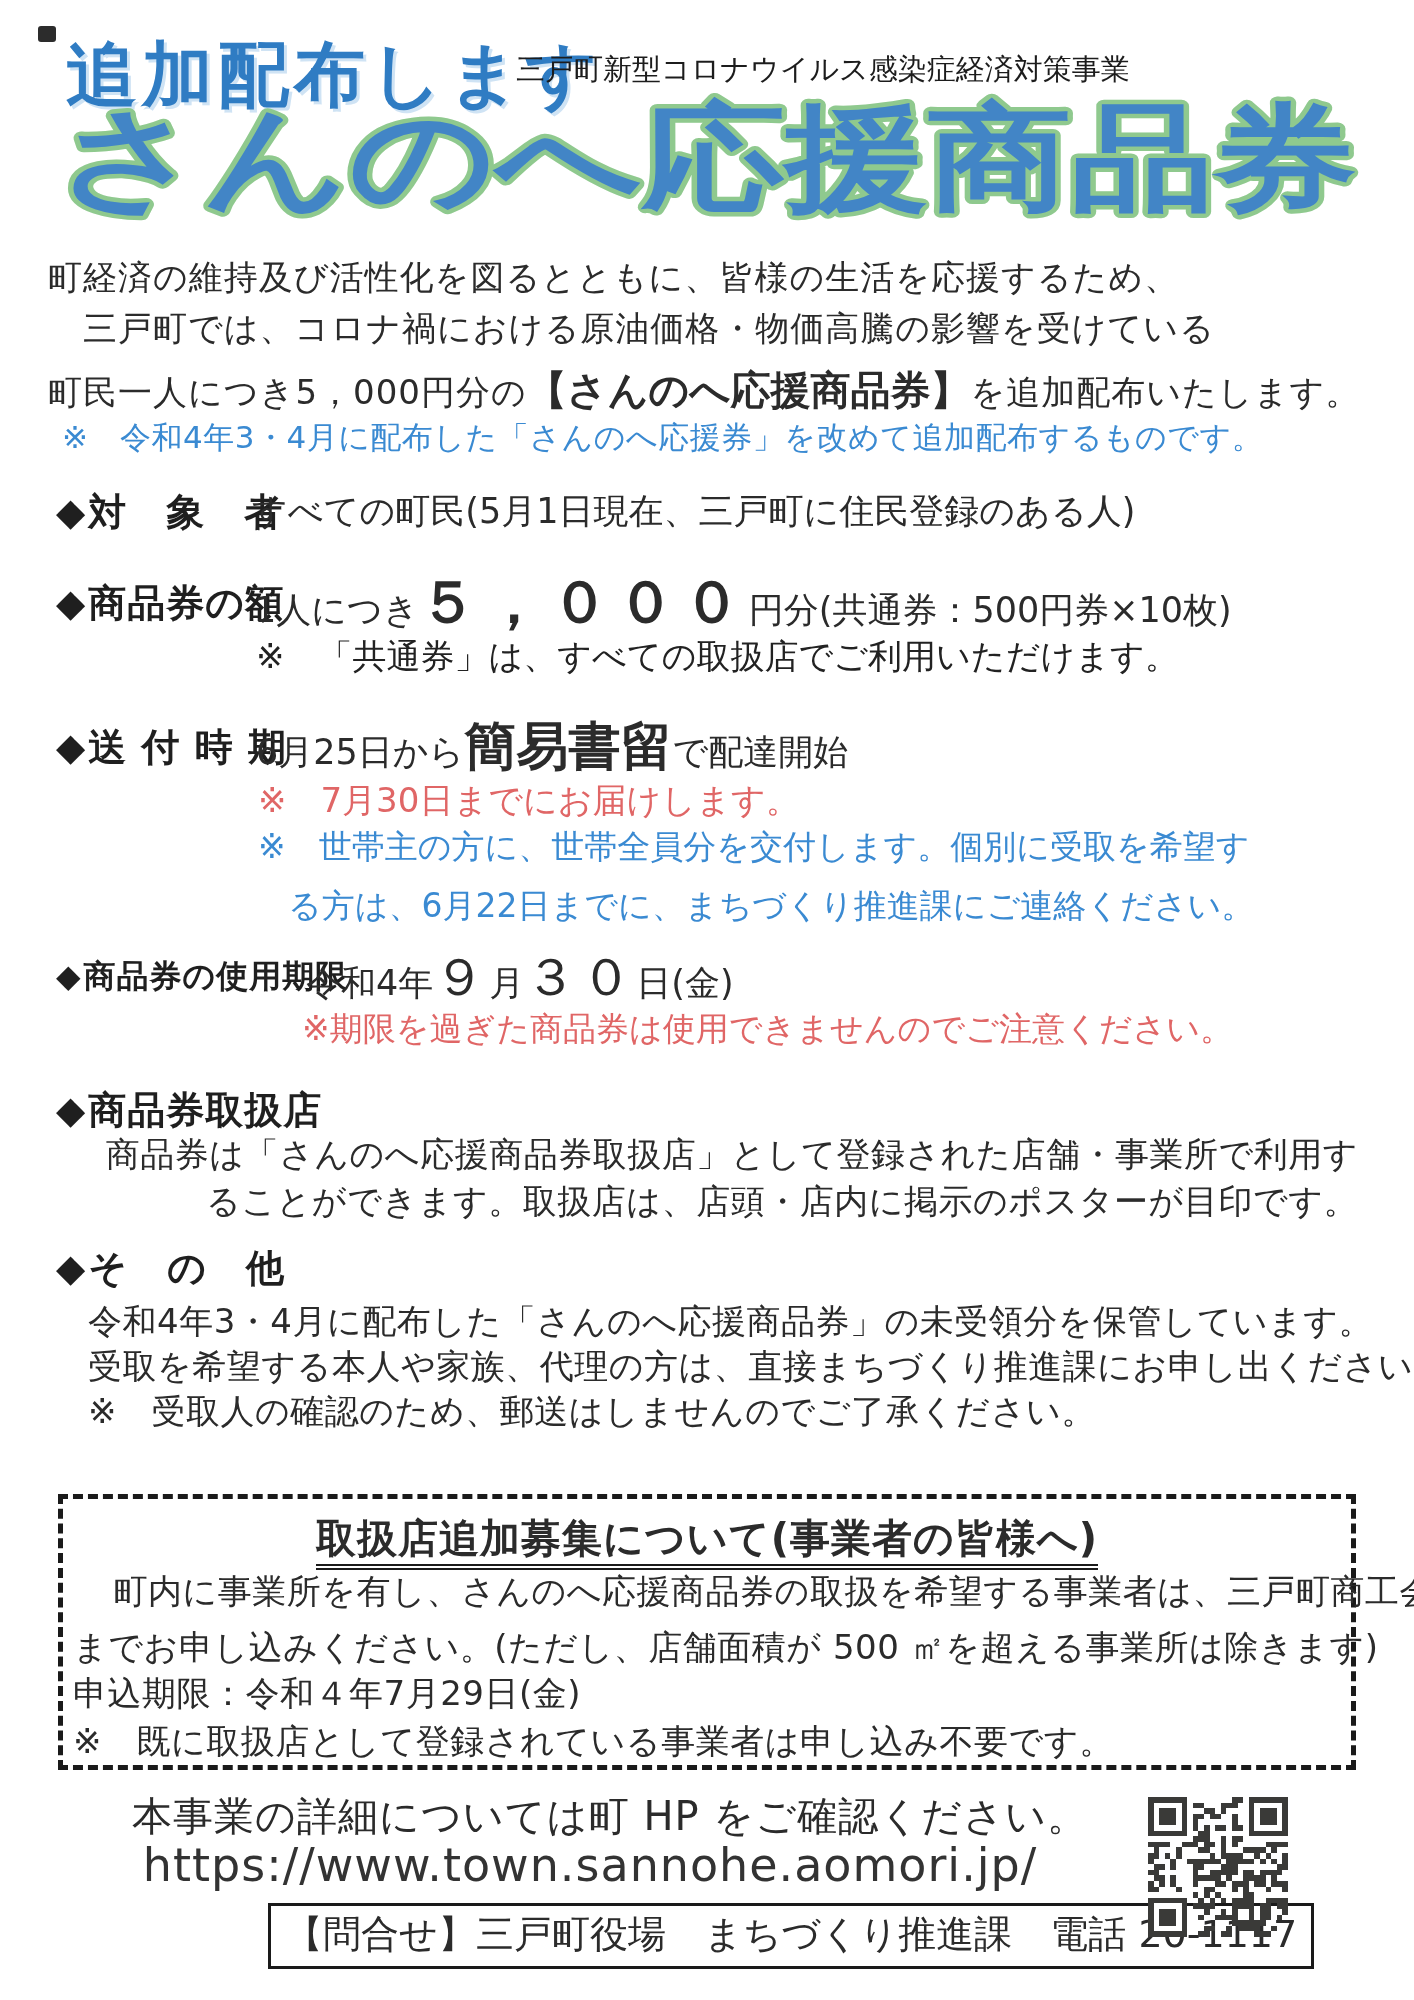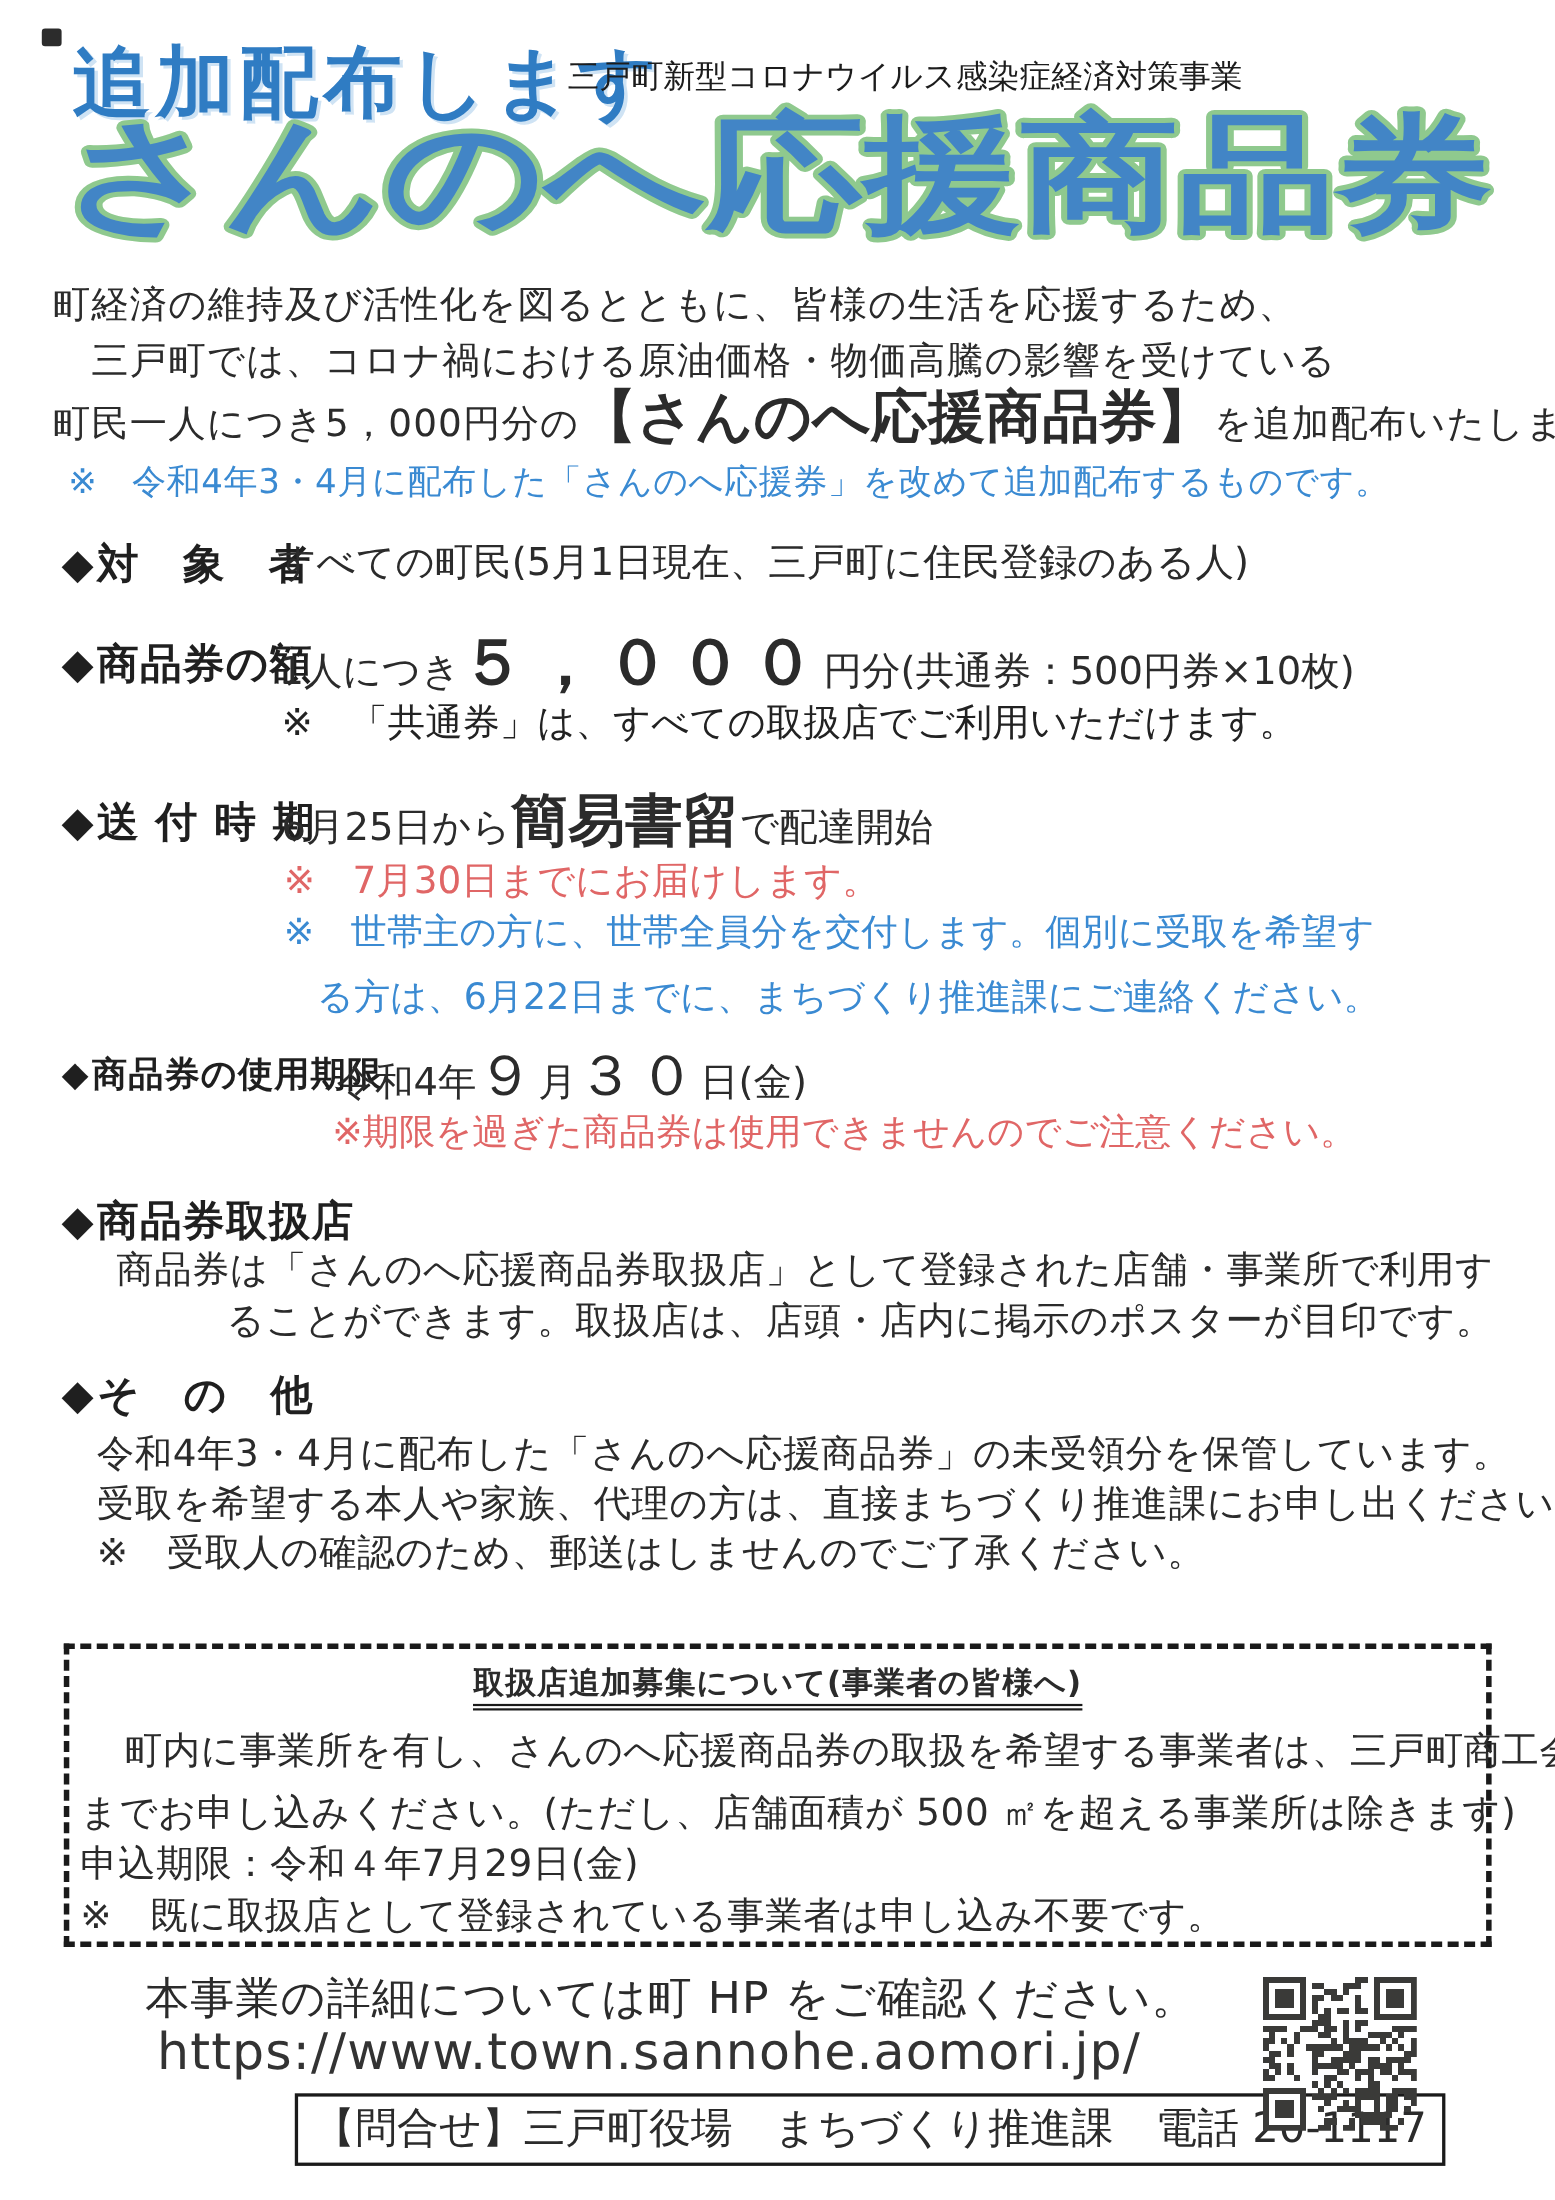--- a/index.html
+++ b/index.html
@@ -17,21 +17,21 @@
   .slogan{
     left:66px;top:28px;font-size:71px;font-weight:bold;letter-spacing:5px;
     color:var(--accent-blue,#2f7cc3);
     text-shadow:3px 3px 0 #cfe3f4;
   }
   .program{left:516px;top:50px;font-size:29px;color:#1c1c1c;letter-spacing:0px;}
   .title-svg{left:42px;top:84px;}
 
   
   .intro{left:48px;top:252px;width:1324px;font-size:34px;line-height:51px;letter-spacing:1px;}
-  .intro-bold{font-size:52px;font-weight:bold;letter-spacing:0;}
+  .intro-bold{font-size:40px;font-weight:bold;letter-spacing:0;margin-top:11px;}
   .intro-line3{display:flex;align-items:baseline;white-space:nowrap;}
   .note-blue{color:var(--note-blue,#3a8ad2);}
   .note-red{color:var(--note-red,#e06666);}
   .intro-note{left:62px;top:417px;font-size:31px;letter-spacing:0.5px;}
 
   
   .hd{font-weight:bold;font-size:38px;color:#1f1f1f;display:flex;align-items:baseline;white-space:nowrap;letter-spacing:1px;}
   .hd .dia{margin-right:2px;}
   .hd-small{font-size:32px;}
 
@@ -61,21 +61,21 @@
 
   .sec-other{left:56px;top:1243px;}
   .sec-other .ln{position:absolute;left:32px;font-size:34px;white-space:nowrap;letter-spacing:0.5px;}
 
   
   .recruit{
     left:58px;top:1494px;width:1288px;height:266px;
     border:5px dashed #1a1a1a;
   }
   .recruit .r-title{
-    position:absolute;left:0;right:0;top:12px;text-align:center;font-size:28px;font-weight:bold;letter-spacing:1px;
+    position:absolute;left:0;right:0;top:12px;text-align:center;font-size:40px;font-weight:bold;letter-spacing:1px;
   }
   .recruit .r-title span{border-bottom:6px double #1a1a1a;padding-bottom:3px;}
   .recruit .r-ln{position:absolute;font-size:34px;white-space:nowrap;letter-spacing:0.5px;}
 
   
   .hp-line{left:0;top:1789px;width:1220px;text-align:center;font-size:40px;letter-spacing:1px;}
   .url-line{left:0;top:1838px;width:1180px;text-align:center;font-size:46px;letter-spacing:1px;color:#333;}
   .contact-box{
     left:268px;top:1903px;border:3px solid #1a1a1a;padding:3px 14px 6px 14px;
     font-size:38px;white-space:nowrap;letter-spacing:0px;background:#fff;

